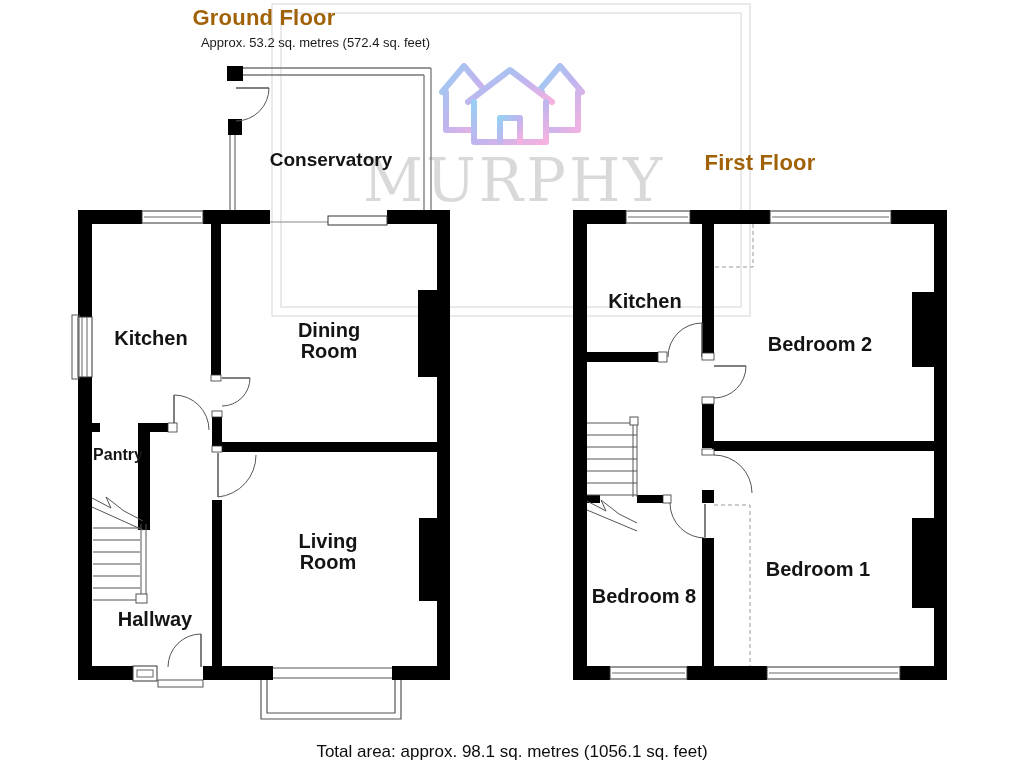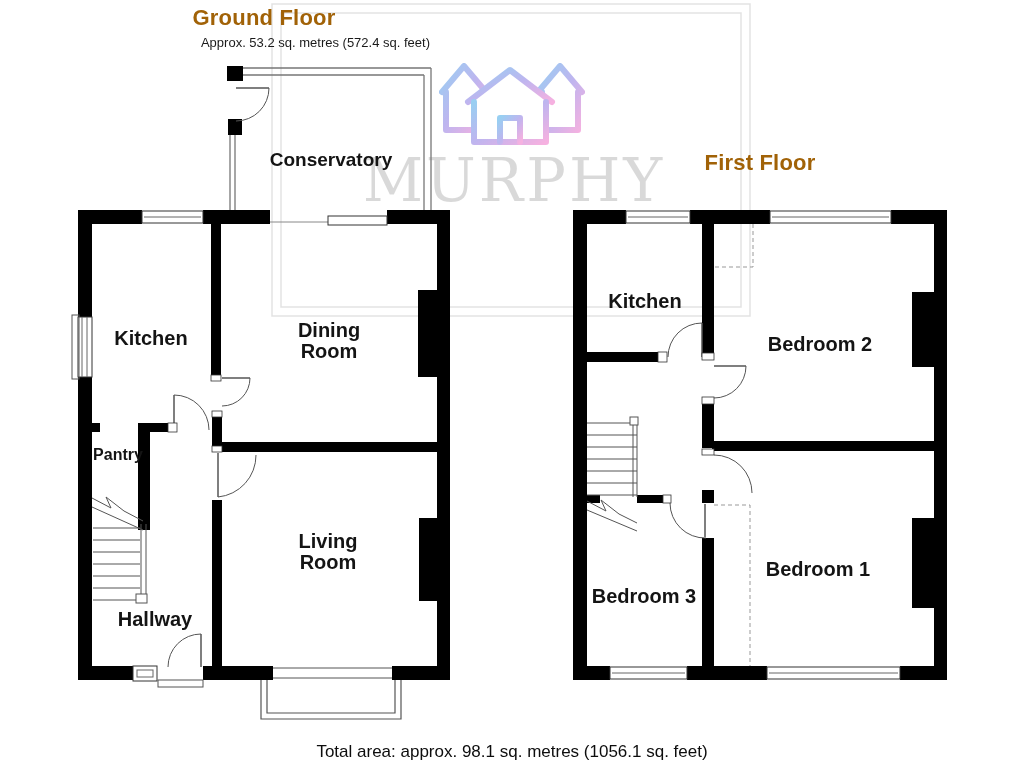--- a/index.html
+++ b/index.html
@@ -221,16 +221,16 @@
 
 <div class="lbl cons txt" style="left:331px;top:150px;">Conservatory</div>
 <div class="lbl txt" style="left:151px;top:328px;">Kitchen</div>
 <div class="lbl wrap txt" style="left:329px;top:320px;">Dining Room</div>
 <div class="lbl small txt" style="left:118px;top:447px;">Pantry</div>
 <div class="lbl wrap txt" style="left:328px;top:531px;">Living Room</div>
 <div class="lbl txt" style="left:155px;top:609px;">Hallway</div>
 
 <div class="lbl txt" style="left:645px;top:291px;">Kitchen</div>
 <div class="lbl txt" style="left:820px;top:334px;">Bedroom 2</div>
-<div class="lbl txt" style="left:644px;top:586px;">Bedroom 3</div>
+<div class="lbl txt" style="left:644px;top:586px;">Bedroom 8</div>
 <div class="lbl txt" style="left:818px;top:559px;">Bedroom 1</div>
 
 <div id="total-area">Total area: approx. 98.1 sq. metres (1056.1 sq. feet)</div>
 
 </body></html>

